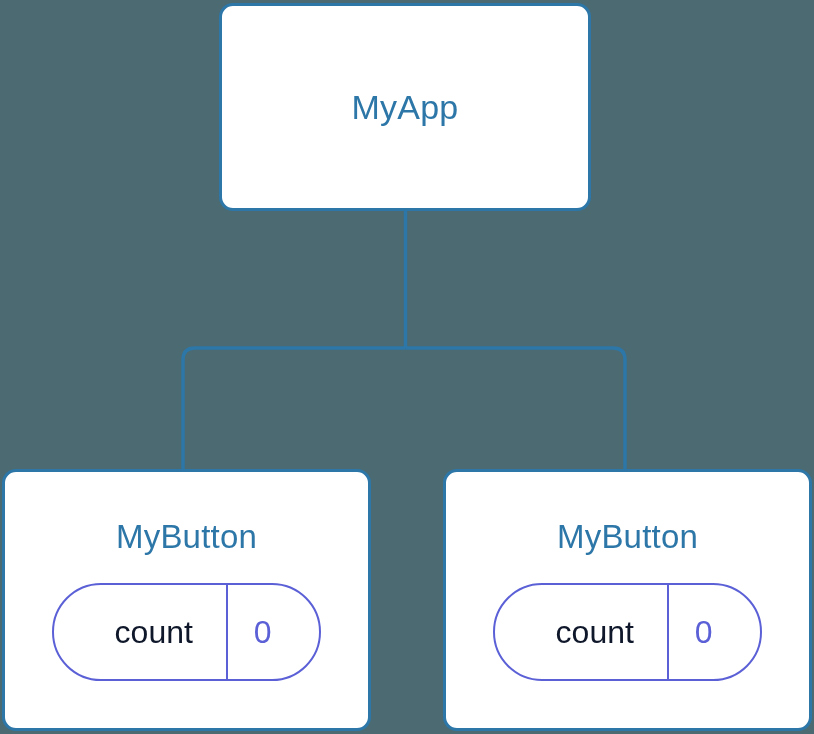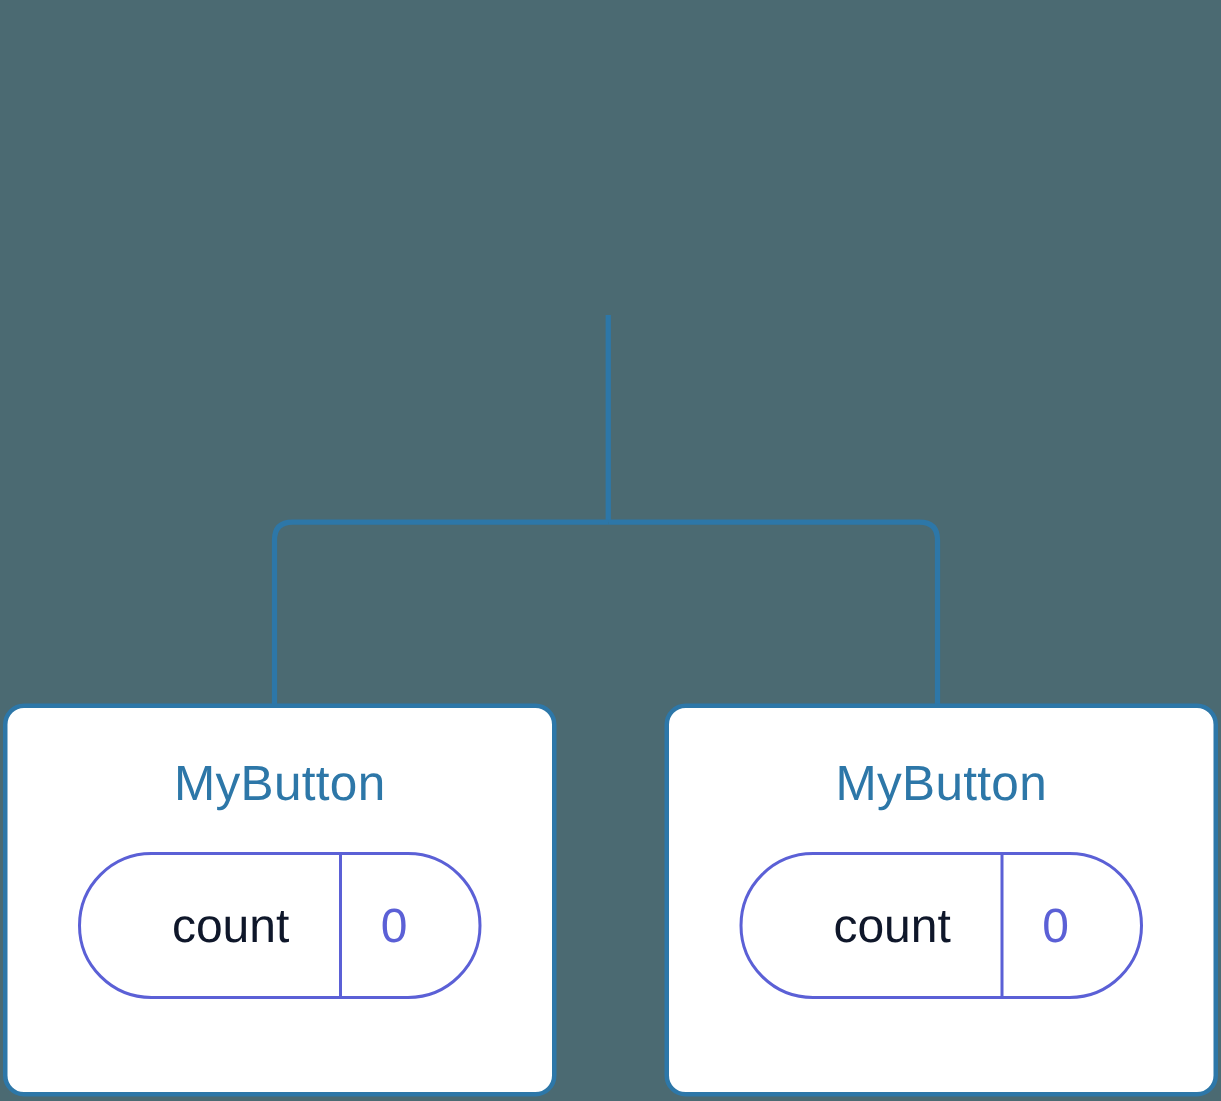--- a/index.html
+++ b/index.html
@@ -69,21 +69,21 @@
   .node-title {
     color: #2d77a8;
     font-size: 34px;
     line-height: 1;
     letter-spacing: 0.2px;
     white-space: nowrap;
   }
 
   .node-child-left .node-title,
   .node-child-right .node-title {
-    margin-top: 33px;
+    margin-top: 48px;
     font-size: 33px;
   }
 
   
   .state-pill {
     margin-top: 30px;
     box-sizing: border-box;
     display: flex;
     align-items: stretch;
     height: 98px;
@@ -130,20 +130,23 @@
 
   <svg id="edges" viewBox="0 0 814 734" width="814" height="734">
 
     <path d="M 405.5 210 L 405.5 348" fill="none" stroke="#2d77a8" stroke-width="3.5" stroke-linecap="butt"></path>
 
     <path d="M 405.5 348 L 195 348 Q 183 348 183 360 L 183 470" fill="none" stroke="#2d77a8" stroke-width="3.5" stroke-linecap="butt" stroke-linejoin="round"></path>
 
     <path d="M 405.5 348 L 613 348 Q 625 348 625 360 L 625 470" fill="none" stroke="#2d77a8" stroke-width="3.5" stroke-linecap="butt" stroke-linejoin="round"></path>
   </svg>
 
+  <div class="node node-root">
+    <div class="node-title">MyApp</div>
+  </div>
 
   <div class="node node-child-left">
     <div class="node-title">MyButton</div>
     <div class="state-pill">
       <div class="state-key">count</div>
       <div class="state-divider"></div>
       <div class="state-value">0</div>
     </div>
   </div>
 

